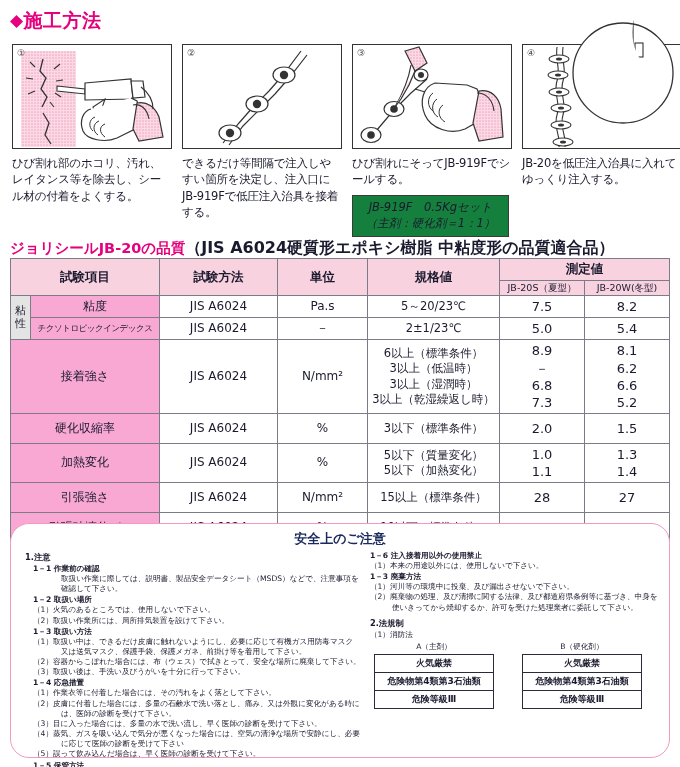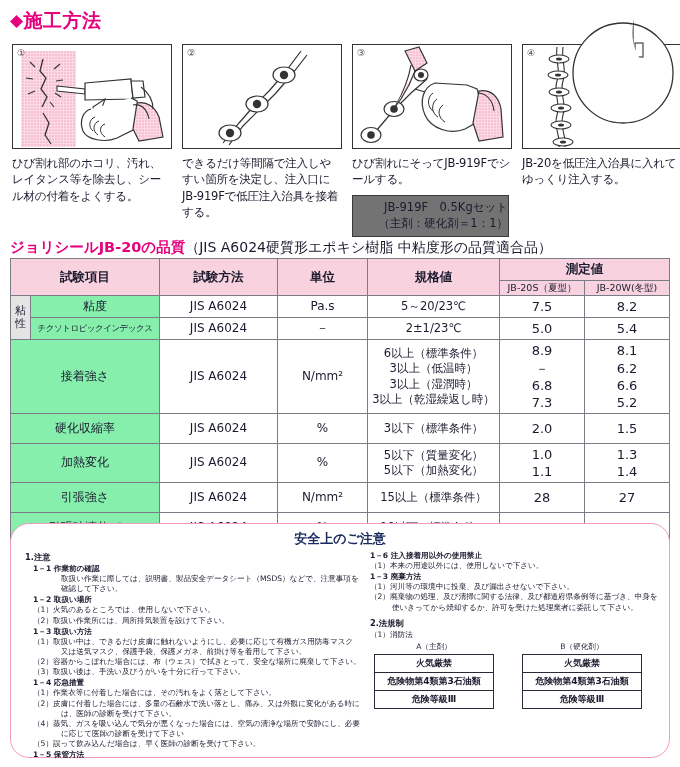--- a/index.html
+++ b/index.html
@@ -41,55 +41,56 @@
   }
   .panel-cap {
     margin-top: 6px;
     font-size: 11.5px; line-height: 1.42;
     color: #1a1a2e; letter-spacing: -0.2px;
   }
   .prod-box {
     margin-top: 7px;
     width: 157px;
     border: 1px solid #3a3a3a;
-    background: #737373;
-    text-align: right;
+    background: #15803d;
+    text-align: center;
     font-size: 11.5px; line-height: 1.45;
     padding: 3px 0 4px;
     color: #1a1a2e;
+    font-style: italic;
   }
   svg { display: block; }
 
   
   .tbl-title {
     position: absolute; left: 10px; top: 238px;
     font-size: 14.5px; font-weight: bold; color: #E6007E;
     white-space: nowrap;
   }
   .tbl-title .sub {
-    font-size: 14px; font-weight: normal; color: #1a1a2e;
+    font-size: 16px; font-weight: bold; color: #1a1a2e;
   }
   table.quality {
     position: absolute; left: 10px; top: 258px;
     width: 660px;
     border-collapse: collapse;
     font-size: 12px;
     background: #fff;
   }
   table.quality th, table.quality td {
     border: 1px solid #7c7c88;
     text-align: center;
     vertical-align: middle;
     padding: 2px 3px;
     line-height: 1.32;
     color: #1a1a2e;
   }
   table.quality th { background: #F9D2E0; font-weight: bold; font-size: 12.5px; }
   table.quality th.sub { font-size: 9.5px; font-weight: normal; padding: 1px 2px; }
-  td.itemname { background: #86efac; font-size: 12px; }
+  td.itemname { background: #f9a8d4; font-size: 12px; }
   td.grp {
     background: #E4E4E4; width: 20px; font-size: 11px;
     letter-spacing: 0; padding: 0 1px;
   }
   td.grp span { display: block; line-height: 1.18; }
   td.left { text-align: left; padding-left: 6px; }
   td.tiny { font-size: 8.5px; letter-spacing: -0.5px; }
   td.spec { font-size: 11.5px; text-align: left; padding-left: 7px; white-space: nowrap; }
   td.val { font-size: 13px; font-family: "DejaVu Sans", sans-serif; }
   .ml { font-size: 11px; }
@@ -397,20 +398,21 @@
         <div class="h2">1－3 取扱い方法</div>
         <div class="li">（1）取扱い中は、できるだけ皮膚に触れないようにし、必要に応じて有機ガス用防毒マスク</div>
         <div class="ind">又は送気マスク、保護手袋、保護メガネ、前掛け等を着用して下さい。</div>
         <div class="li">（2）容器からこぼれた場合には、布（ウェス）で拭きとって、安全な場所に廃棄して下さい。</div>
         <div class="li">（3）取扱い後は、手洗い及びうがいを十分に行って下さい。</div>
 
         <div class="h2">1－4 応急措置</div>
         <div class="li">（1）作業衣等に付着した場合には、その汚れをよく落として下さい。</div>
         <div class="li">（2）皮膚に付着した場合には、多量の石鹸水で洗い落とし、痛み、又は外観に変化がある時に</div>
         <div class="ind">は、医師の診断を受けて下さい。</div>
+        <div class="li">（3）目に入った場合には、多量の水で洗い流し、早く医師の診断を受けて下さい。</div>
         <div class="li">（4）蒸気、ガスを吸い込んで気分が悪くなった場合には、空気の清浄な場所で安静にし、必要</div>
         <div class="ind">に応じて医師の診断を受けて下さい</div>
         <div class="li">（5）誤って飲み込んだ場合は、早く医師の診断を受けて下さい。</div>
 
         <div class="h2">1－5 保管方法</div>
 
       </div>
 
       <div class="col-r">
         <div class="h2" style="margin-left:0">1－6 注入接着用以外の使用禁止</div>

